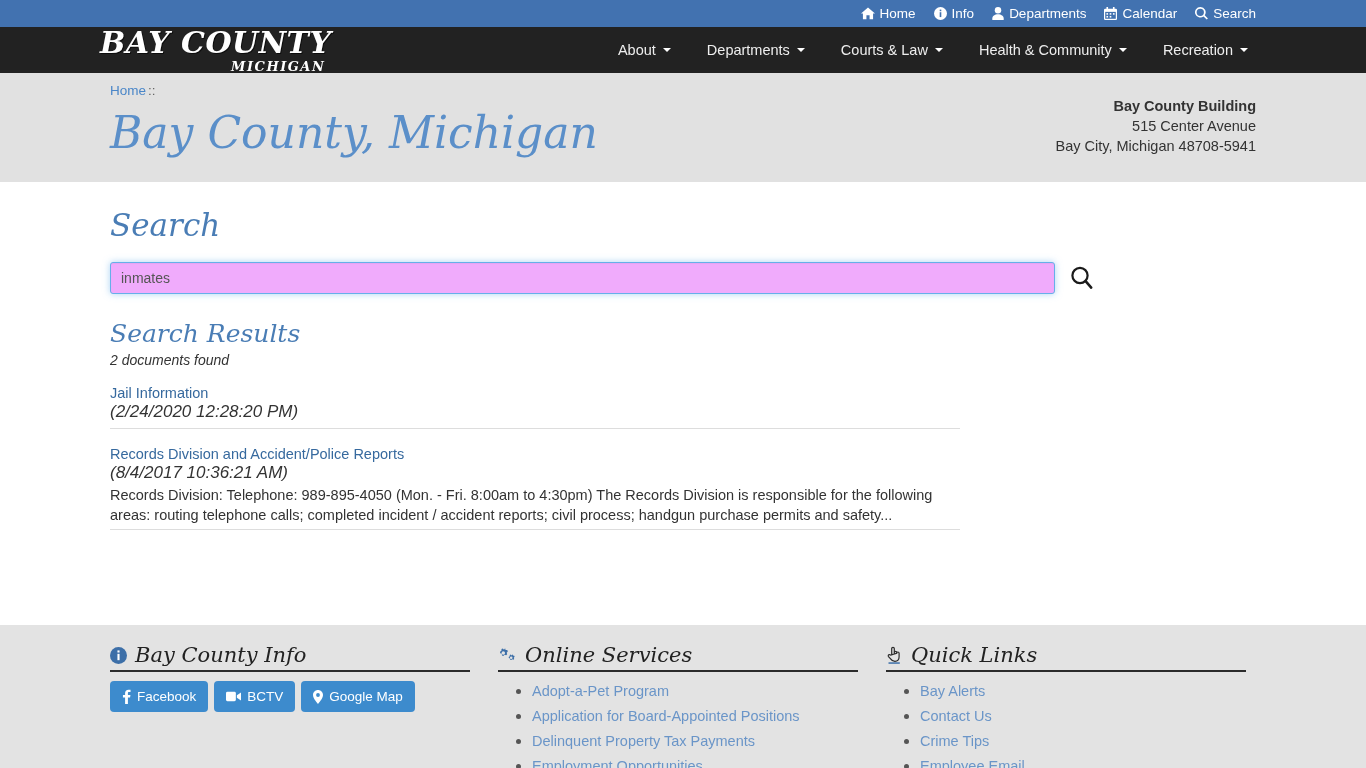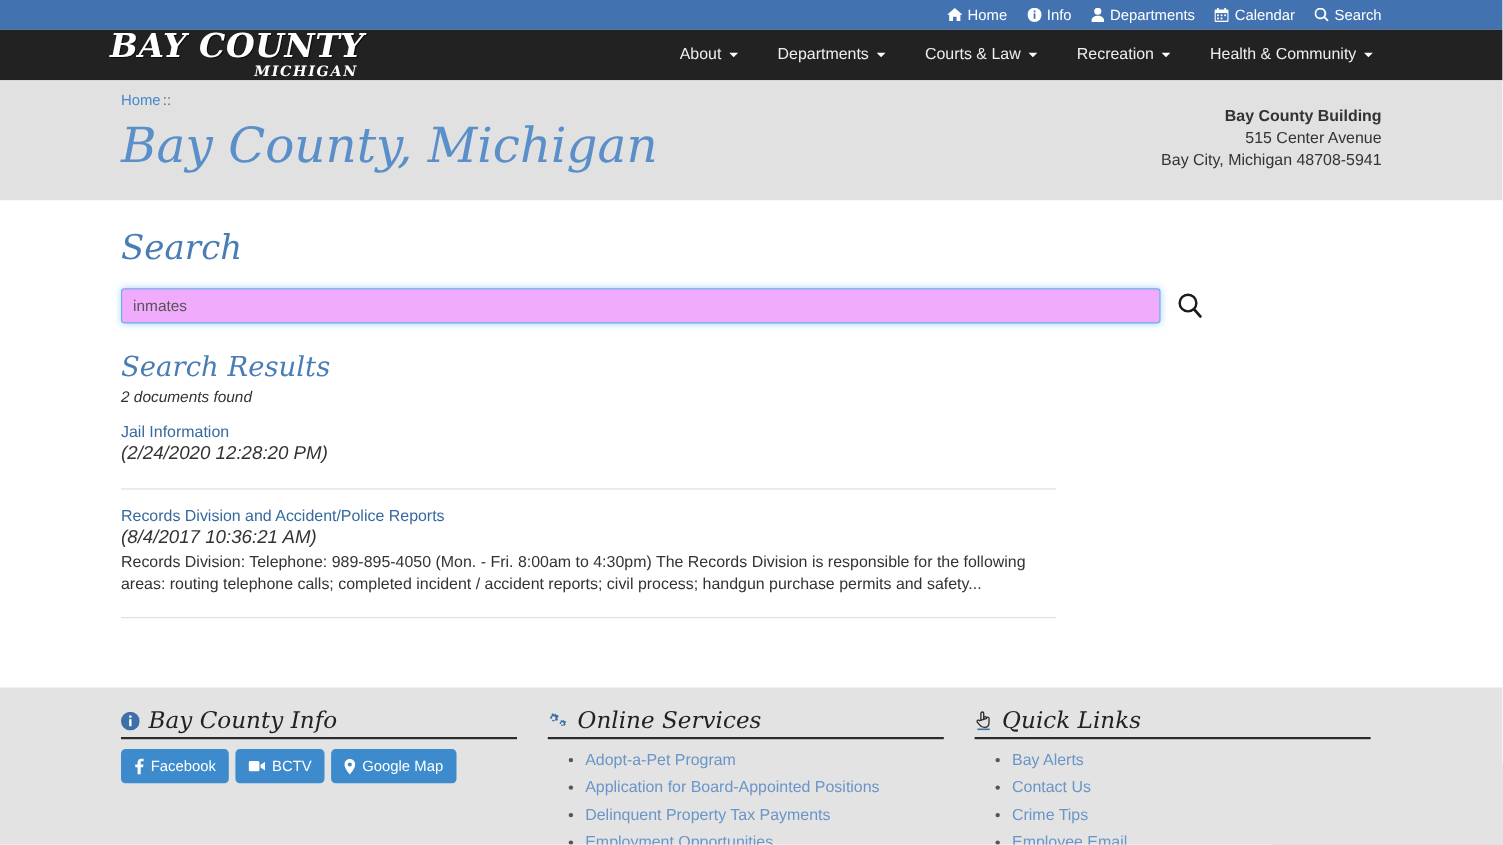--- a/index.html
+++ b/index.html
@@ -198,21 +198,21 @@
   }
   .results-count {
     font-size: 14px;
     color: #333333;
     font-style: italic;
     margin-bottom: 16px;
   }
   .result {
     width: 850px;
     border-bottom: 1px solid #dddddd;
-    padding-bottom: 20px;
+    padding-bottom: 4px;
     margin-bottom: 16px;
   }
   .result-title {
     color: #36699e;
     font-size: 14.5px;
     text-decoration: none;
     display: inline-block;
     margin-bottom: 1px;
     cursor: pointer;
   }
@@ -379,25 +379,25 @@
       </a>
       <a class="nav-item">
         <span>Departments</span>
         <span class="caret"></span>
       </a>
       <a class="nav-item">
         <span>Courts &amp; Law</span>
         <span class="caret"></span>
       </a>
       <a class="nav-item">
+        <span>Health &amp; Community</span>
+        <span class="caret"></span>
+      </a>
+      <a class="nav-item">
         <span>Recreation</span>
-        <span class="caret"></span>
-      </a>
-      <a class="nav-item">
-        <span>Health &amp; Community</span>
         <span class="caret"></span>
       </a>
     </div>
   </div>
 
   <div class="headband">
     <div class="headband-inner">
       <div class="breadcrumb">
         <a>Home</a><span class="sep">::</span>
       </div>

